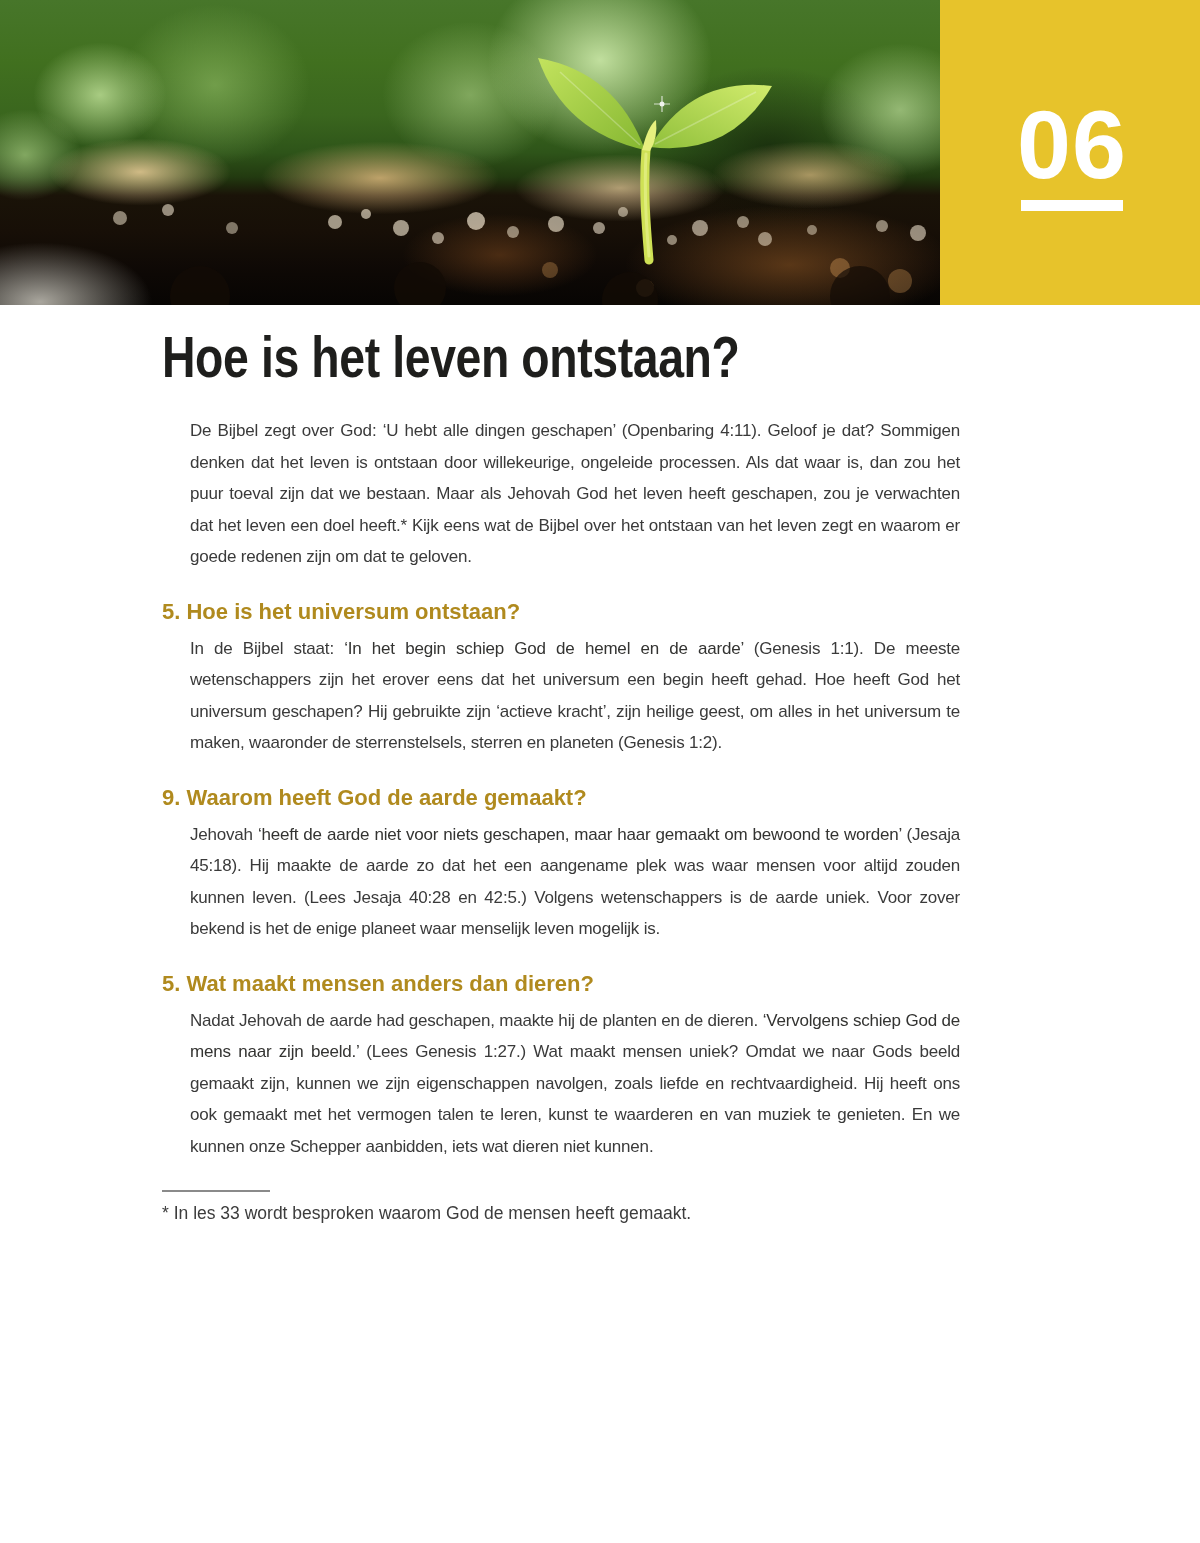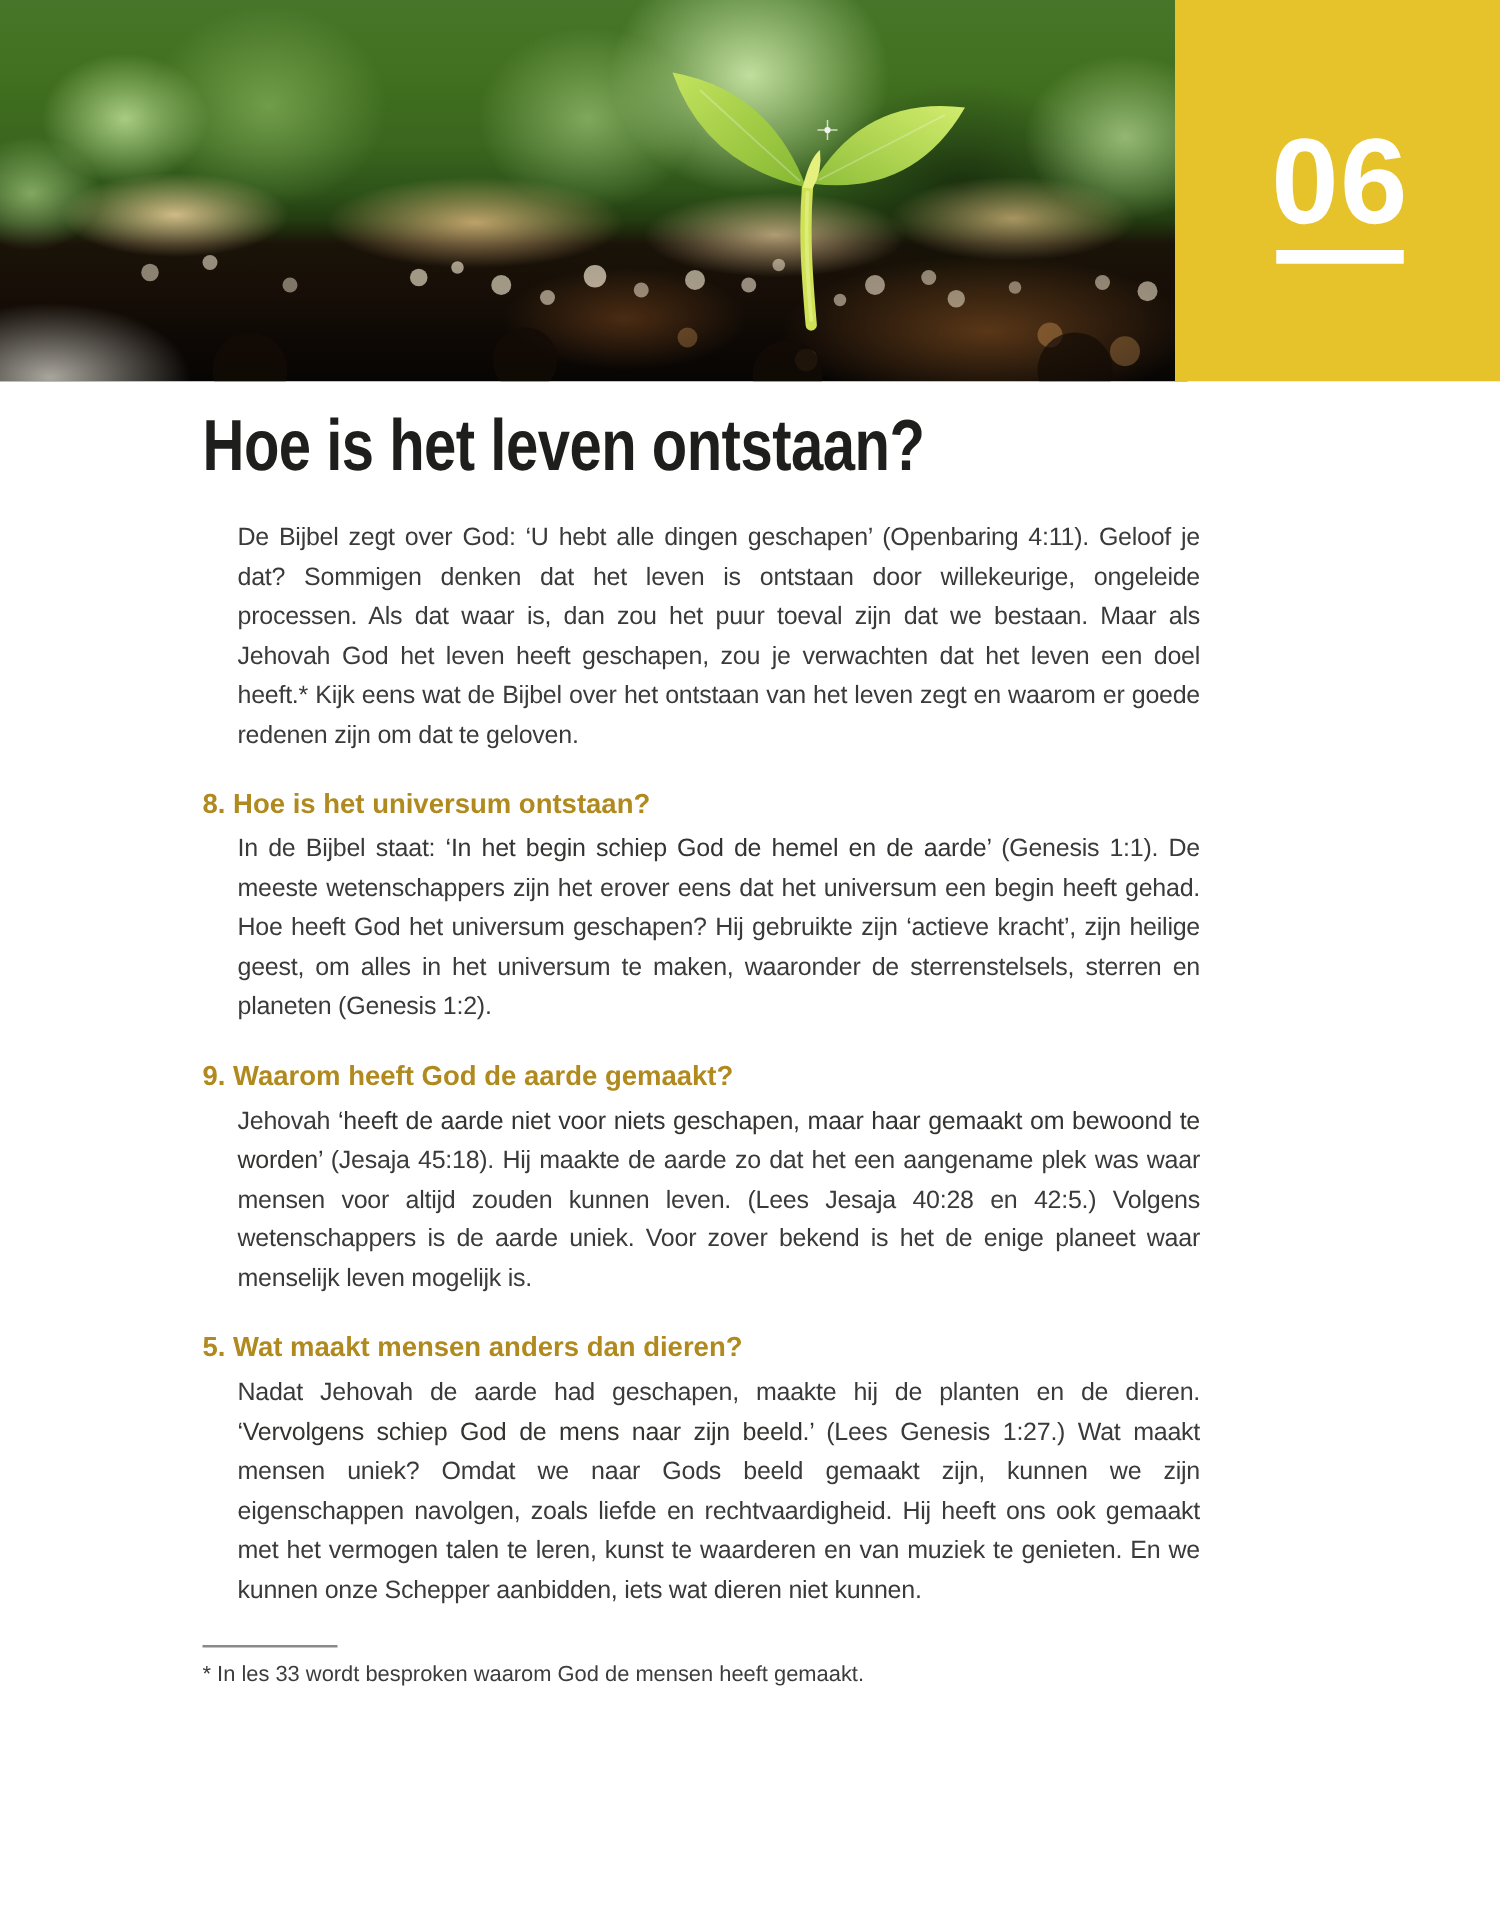--- a/index.html
+++ b/index.html
@@ -72,21 +72,21 @@
     display: inline-block;
     font-size: 58px; line-height: 64px; font-weight: 700;
     letter-spacing: -0.5px;
     color: #1e1e1c;
     white-space: nowrap;
     transform: scaleX(0.8);
     transform-origin: left center;
   }
   .body-par {
     margin: 26px 0 0 28px;
-    font-size: 20px; line-height: 31.5px;
+    font-size: 17px; line-height: 31.5px;
     letter-spacing: -0.2px;
     color: #3a3a3a;
     text-align: justify;
   }
   .body-par .bold { font-weight: 400; color: #333331; }
   h2.q {
     margin: 25px 0 0 0;
     font-size: 22px; line-height: 28px; font-weight: 700;
     color: var(--accent, #B08A1E);
   }
@@ -178,21 +178,21 @@
       <div class="badge-underline"></div>
     </div>
   </header>
 
   <main class="content">
     <h1 class="title">Hoe is het leven ontstaan?</h1>
 
     <p class="body-par"><span>De Bijbel zegt over God: ‘U hebt alle dingen geschapen’ (Openbaring 4:11). Geloof je dat? Sommigen denken dat het leven is ontstaan door willekeurige, ongeleide processen. Als dat waar is, dan zou het puur toeval zijn dat we bestaan. Maar als Jehovah God het leven heeft geschapen, zou je verwachten dat het leven een doel heeft.* Kijk eens wat de Bijbel over het ontstaan van het leven zegt en waarom er goede redenen zijn om dat te geloven.</span></p>
 
     <section>
-      <h2 class="q">8. Hoe is het universum ontstaan?</h2>
+      <h2 class="q">5. Hoe is het universum ontstaan?</h2>
       <p class="body-par"><span>In de Bijbel staat: </span><span class="bold">‘In het begin schiep God de hemel en de aarde’</span><span> (Genesis 1:1). De meeste wetenschappers zijn het erover eens dat het universum een begin heeft gehad. Hoe heeft God het universum geschapen? Hij gebruikte zijn ‘actieve kracht’, zijn heilige geest, om alles in het universum te maken, waaronder de sterrenstelsels, sterren en planeten (Genesis 1:2).</span></p>
     </section>
 
     <section>
       <h2 class="q">9. Waarom heeft God de aarde gemaakt?</h2>
       <p class="body-par"><span>Jehovah </span><span class="bold">‘heeft de aarde niet voor niets geschapen, maar haar gemaakt om bewoond te worden’</span><span> (Jesaja 45:18). Hij maakte de aarde zo dat het een aangename plek was waar mensen voor altijd zouden kunnen leven. (Lees Jesaja 40:28 en 42:5.) Volgens wetenschappers is de aarde uniek. Voor zover bekend is het de enige planeet waar menselijk leven mogelijk is.</span></p>
     </section>
 
     <section>
       <h2 class="q">5. Wat maakt mensen anders dan dieren?</h2>

